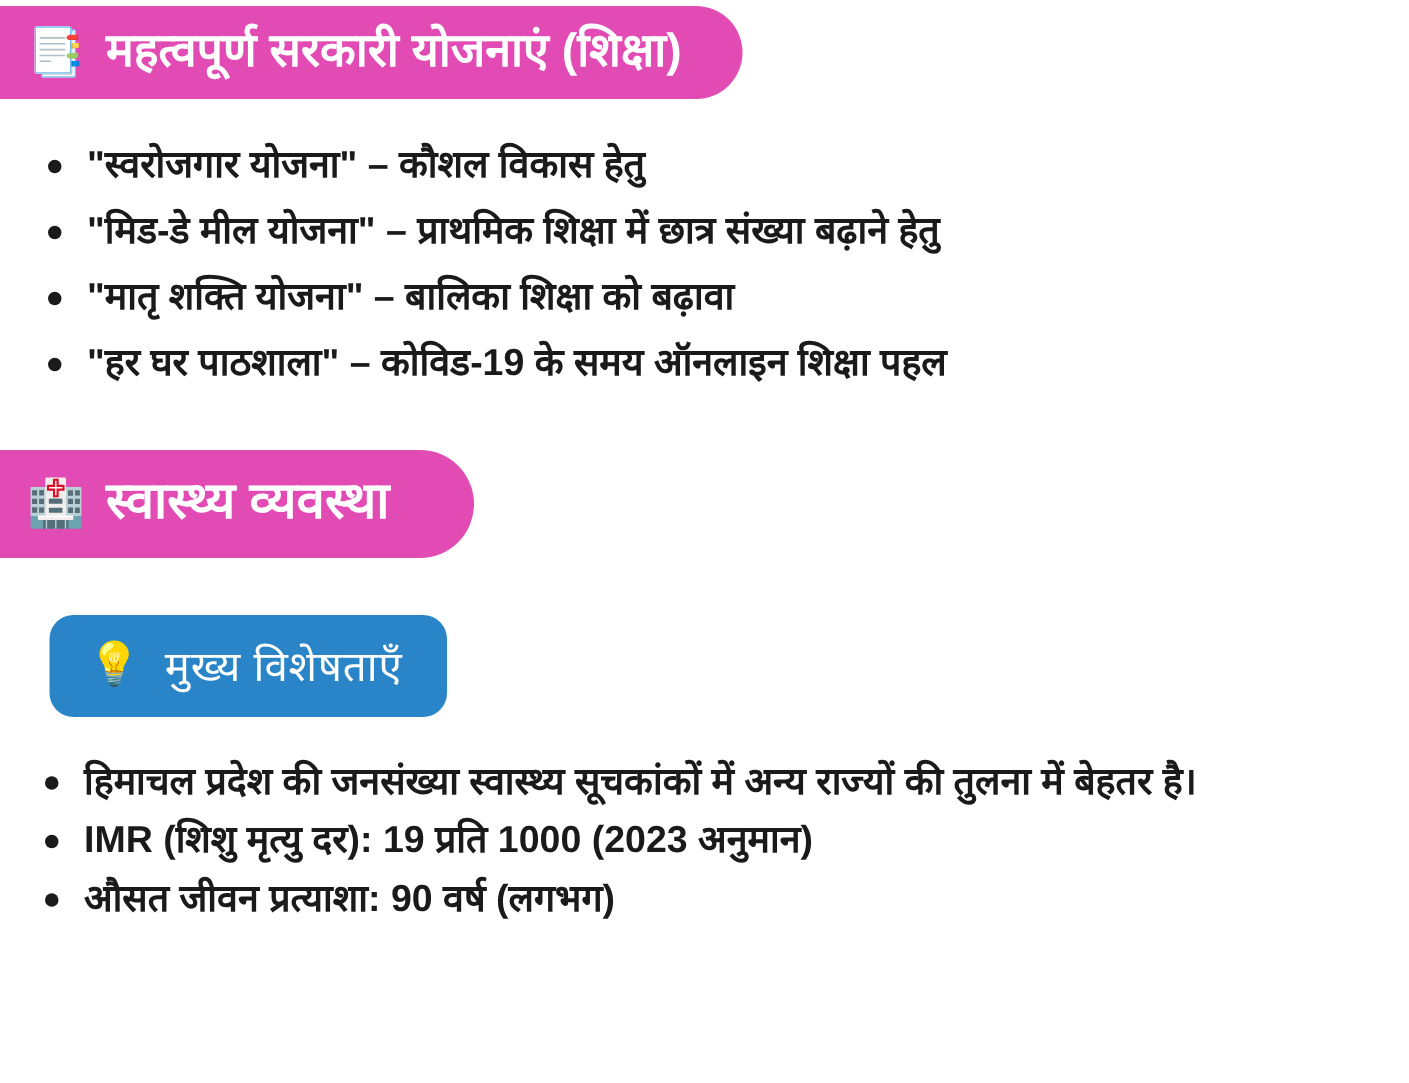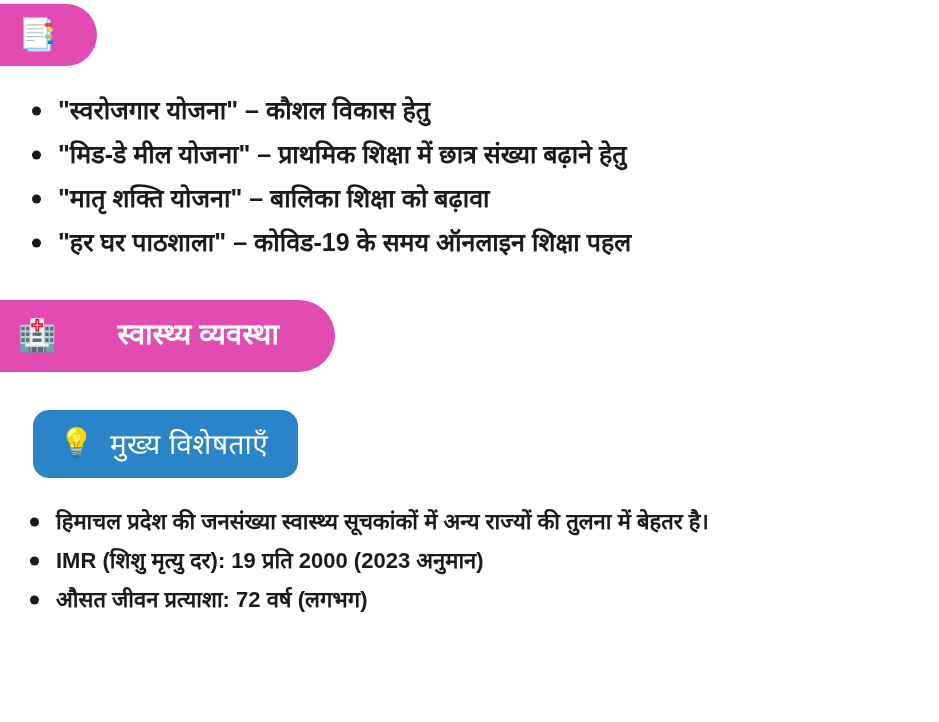--- a/index.html
+++ b/index.html
@@ -48,22 +48,21 @@
   #banner-health {
     position: absolute;
     left: 0;
     top: 300px;
     height: 72px;
     border-top-right-radius: 38px;
     border-bottom-right-radius: 38px;
     padding-right: 56px;
   }
   #banner-health .banner-text {
-    font-size: 29px;
-    margin-left: 47px;
+    font-size: 34px;
   }
 
   
   #banner-features {
     position: absolute;
     left: 33px;
     top: 410px;
     display: inline-flex;
     align-items: center;
     gap: 16px;
@@ -118,40 +117,41 @@
     font-size: 25px;
     line-height: 37px;
     margin-bottom: 7px;
   }
 
   #list-features {
     left: 20px;
     top: 505px;
   }
   #list-features li {
-    font-size: 22px;
+    font-size: 25px;
     line-height: 33px;
     margin-bottom: 6px;
   }
 
   
   .spacer {
     position: absolute;
     left: 0;
     bottom: 0;
     width: 939px;
     height: 14px;
     background: #ffffff;
   }
 </style>
 </head>
 <body>
 
 <div class="pink-banner" id="banner-schemes">
   <span class="banner-icon">📑</span>
+  <span class="banner-text">महत्वपूर्ण सरकारी योजनाएं (शिक्षा)</span>
 </div>
 
 <ul class="bullets" id="list-schemes">
   <li>"स्वरोजगार योजना" – कौशल विकास हेतु</li>
   <li>"मिड-डे मील योजना" – प्राथमिक शिक्षा में छात्र संख्या बढ़ाने हेतु</li>
   <li>"मातृ शक्ति योजना" – बालिका शिक्षा को बढ़ावा</li>
   <li>"हर घर पाठशाला" – कोविड-19 के समय ऑनलाइन शिक्षा पहल</li>
 </ul>
 
 <div class="pink-banner" id="banner-health">
@@ -159,17 +159,17 @@
   <span class="banner-text">स्वास्थ्य व्यवस्था</span>
 </div>
 
 <div id="banner-features">
   <span class="banner-icon">💡</span>
   <span class="banner-text">मुख्य विशेषताएँ</span>
 </div>
 
 <ul class="bullets" id="list-features">
   <li>हिमाचल प्रदेश की जनसंख्या स्वास्थ्य सूचकांकों में अन्य राज्यों की तुलना में बेहतर है।</li>
-  <li>IMR (शिशु मृत्यु दर): 19 प्रति 2000 (2023 अनुमान)</li>
-  <li>औसत जीवन प्रत्याशा: 72 वर्ष (लगभग)</li>
+  <li>IMR (शिशु मृत्यु दर): 19 प्रति 1000 (2023 अनुमान)</li>
+  <li>औसत जीवन प्रत्याशा: 90 वर्ष (लगभग)</li>
 </ul>
 
 <div class="spacer"></div>
 
 </body></html>

